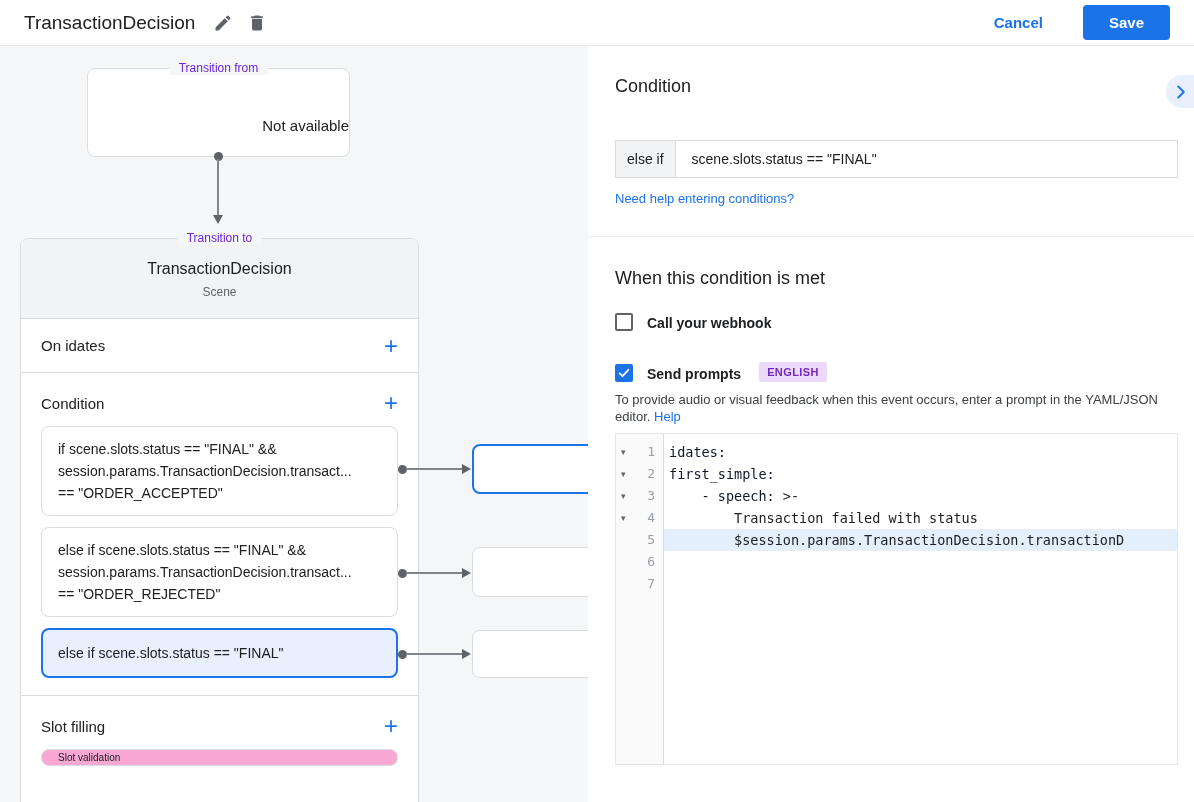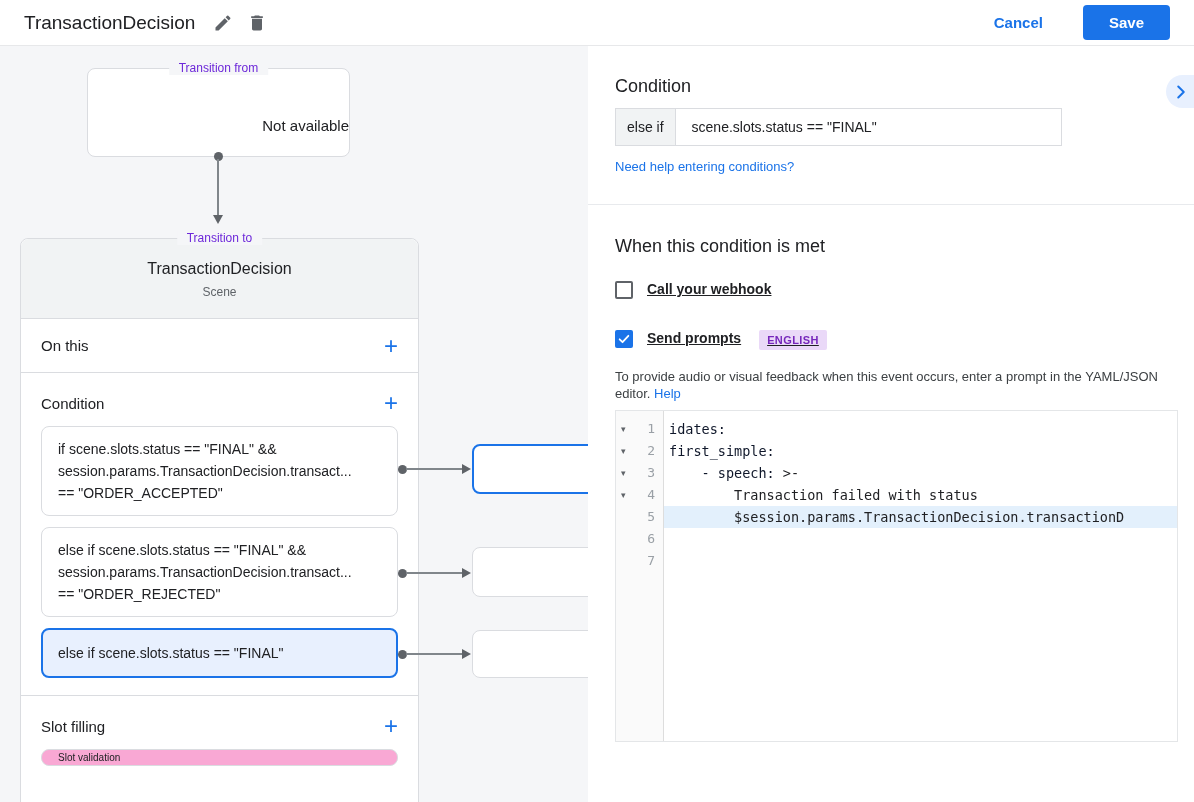--- a/index.html
+++ b/index.html
@@ -75,39 +75,39 @@
   .panel { flex:1; background:#fff; overflow:hidden; }
   .sec { padding:0 16px 0 27px; position:relative; }
   .sec-condition { border-bottom:1px solid #e8eaed; padding-bottom:29px; }
   .sec-heading { font-size:18px; font-weight:400; color:#202124; }
   .sec-condition .sec-heading { padding-top:30px; }
 
   .chevron-btn { position:absolute; right:0; top:29px; width:28px; height:33px; background:#e8f0fe;
                  border:none; border-radius:17px 0 0 17px; cursor:pointer; display:flex; align-items:center;
                  justify-content:flex-end; padding-right:2px; }
 
-  .cond-input { margin-top:11px; display:flex; height:38px; border:1px solid #dadce0; background:#fff;
-                width:447px; align-items:stretch; }
+  .cond-input { margin-top:43px; display:flex; height:38px; border:1px solid #dadce0; background:#fff;
+                width:563px; align-items:stretch; }
   .cond-prefix { background:#f1f3f4; border-right:1px solid #dadce0; display:flex; align-items:center;
                  padding:0 11px; font-size:14px; color:#202124; }
   .cond-value { flex:1; display:flex; align-items:center; padding:0 16px; font-size:14px; color:#202124; }
 
   .help-link { display:inline-block; margin-top:13px; font-size:13px; color:#1a73e8; text-decoration:none; cursor:pointer; }
 
   .sec-when .sec-heading { padding-top:31px; }
-  .check-row { display:flex; align-items:flex-start; margin-top:24px;text-decoration:underline; }
+  .check-row { display:flex; align-items:flex-end; margin-top:24px; }
   .check-row.second { margin-top:31px; }
   .checkbox { width:18px; height:18px; border:2px solid #5f6368; border-radius:2px; background:#fff;
               flex:0 0 18px; cursor:pointer; }
   .checkbox.checked { border:none; background:#1a73e8; display:flex; align-items:center; justify-content:center; }
   .check-label { font-size:14px; font-weight:700; color:#202124; margin-left:14px; }
   .lang-badge { margin-left:18px; background:#ead9f8; color:#7627bb; font-size:11px; font-weight:700;
                 letter-spacing:.4px; padding:4px 8px; border-radius:2px; }
 
-  .prompt-desc { margin-top:18px; font-size:13px; line-height:17px; color:#3c4043; max-width:566px; }
+  .prompt-desc { margin-top:9px; font-size:13px; line-height:17px; color:#3c4043; max-width:566px; }
   .inline-link { color:#1a73e8; cursor:pointer; }
 
   .tabs { display:flex; margin-top:16px; }
   .tab { width:118px; height:35px; display:flex; align-items:center; justify-content:center;
          font-size:13px; font-weight:700; color:#5f6368; cursor:pointer; }
   .tab.active { background:#e8f0fe; color:#1a73e8; }
 
   .editor { margin-top:8px; width:563px; height:332px; border:1px solid #e4e6e8; display:flex;
             font-family:"DejaVu Sans Mono", monospace; font-size:13.5px; line-height:22px; background:#fff; }
   .gutter { width:48px; flex:0 0 48px; background:#fafafa; border-right:1px solid #ddd; padding-top:7px; }
@@ -159,21 +159,21 @@
       <div class="arrow-down" style="left:213px; top:169px;"></div>
 
       <div class="fieldset-box tto">
         <span class="legend">Transition to</span>
         <div class="tto-header">
           <div class="tto-title">TransactionDecision</div>
           <div class="tto-subtitle">Scene</div>
         </div>
 
         <div class="row-line">
-          <span class="row-label">On this</span>
+          <span class="row-label">On idates</span>
           <span class="plus-icon">+</span>
         </div>
 
         <div class="cond-section">
           <div class="section-head">
             <span class="row-label">Condition</span>
             <span class="plus-icon">+</span>
           </div>
           <div id="condition-cards">
               <div class="cond-card">

